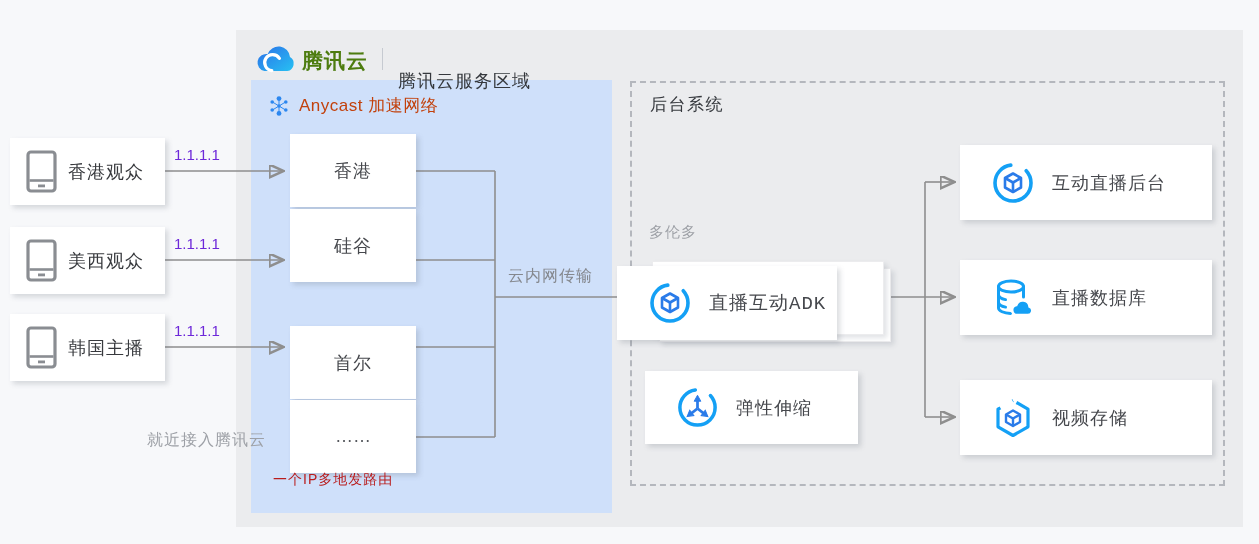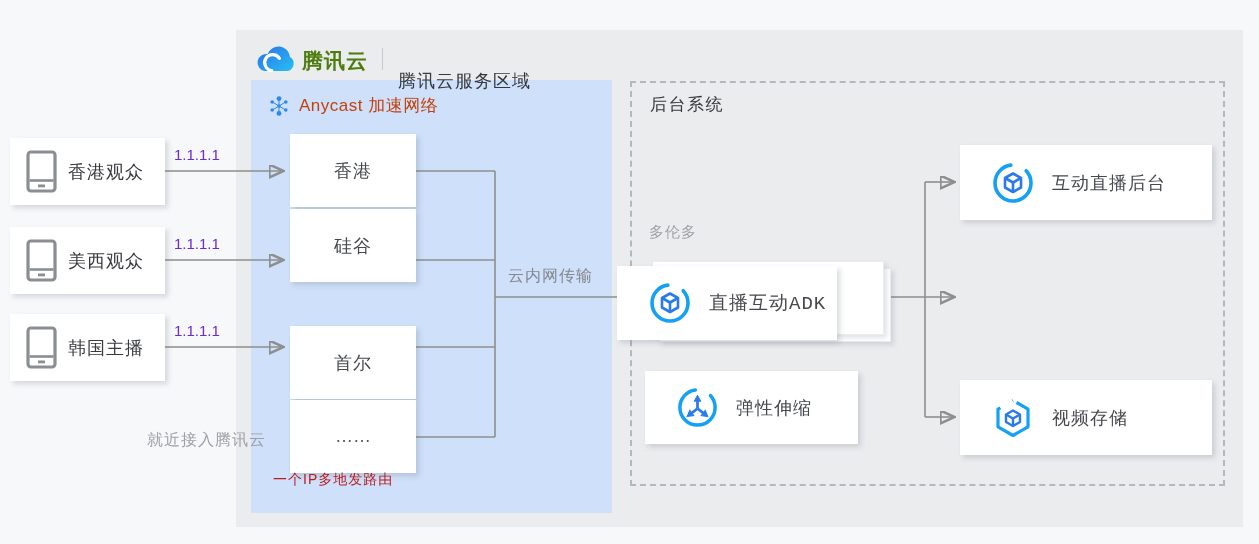--- a/index.html
+++ b/index.html
@@ -212,20 +212,33 @@
       <circle cx="23" cy="23" r="18" stroke="#14a0f5" stroke-width="3.6" fill="none" stroke-dasharray="96 17" stroke-dashoffset="14" stroke-linecap="round"></circle>
       <g stroke="#2a7be9" stroke-width="2.6" fill="#fff" stroke-linejoin="round">
         <path d="M23 13.5 L31 18 L31 27.5 L23 32 L15 27.5 L15 18 Z"></path>
         <path d="M15 18 L23 22.5 L31 18" fill="none"></path>
         <path d="M23 22.5 V32" fill="none"></path>
       </g>
     </svg>
     <span class="svc-label">互动直播后台</span>
   </div>
 
+  <div class="box svc svc-box" style="top:260px">
+    <svg class="icon46" viewBox="0 0 46 46">
+      <g stroke="#14a0f5" stroke-width="3" fill="none" stroke-linecap="round">
+        <ellipse cx="21" cy="11.5" rx="12.5" ry="5.5"></ellipse>
+        <path d="M8.5 11.5 V33 a12.5 5.5 0 0 0 12 5.4"></path>
+        <path d="M33.5 11.5 V22"></path>
+        <path d="M8.5 20 a12.5 5.5 0 0 0 7 4.6"></path>
+        <path d="M8.5 27.5 a12.5 5.5 0 0 0 7 4.6"></path>
+      </g>
+      <path d="M27.5 40 a5 5 0 0 1 -1.2-9.9 a6.8 6.8 0 0 1 13.2 1.6 a4.3 4.3 0 0 1 -1.6 8.3 z" fill="#14a0f5" stroke="#fff" stroke-width="2.4"></path>
+    </svg>
+    <span class="svc-label">直播数据库</span>
+  </div>
 
   <div class="box svc svc-box" style="top:380px">
     <svg class="icon46" viewBox="0 0 46 46">
       <path d="M23 5.5 L38 14.2 V31.8 L23 40.5 L8 31.8 V14.2 Z" stroke="#14a0f5" stroke-width="3.2" fill="none" stroke-linejoin="round" stroke-dasharray="86 14" stroke-dashoffset="-4"></path>
       <g stroke="#2a7be9" stroke-width="2.4" fill="#fff" stroke-linejoin="round">
         <path d="M23 15.5 L30 19.5 L30 27 L23 31 L16 27 L16 19.5 Z"></path>
         <path d="M16 19.5 L23 23.5 L30 19.5" fill="none"></path>
         <path d="M23 23.5 V31" fill="none"></path>
       </g>
     </svg>

